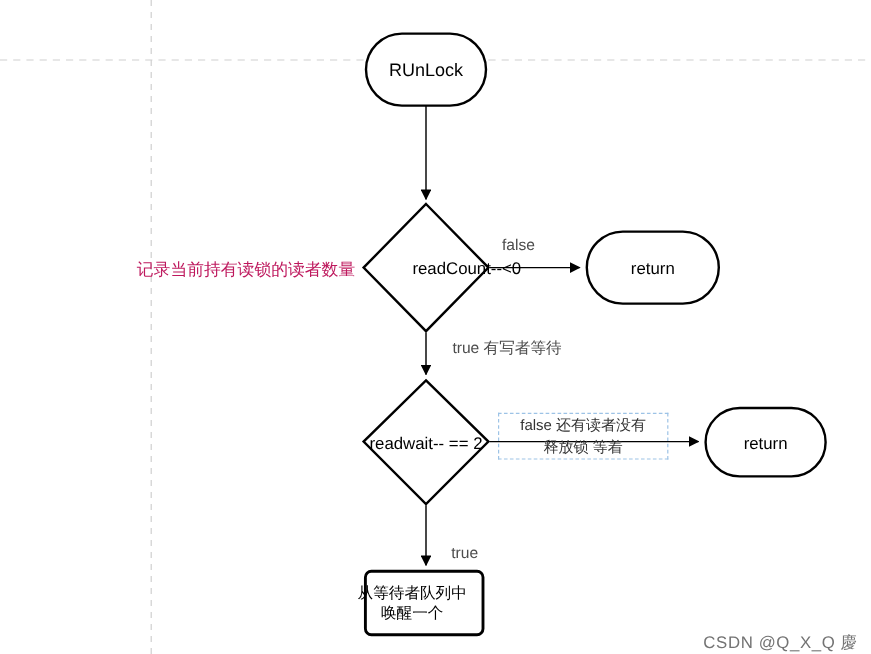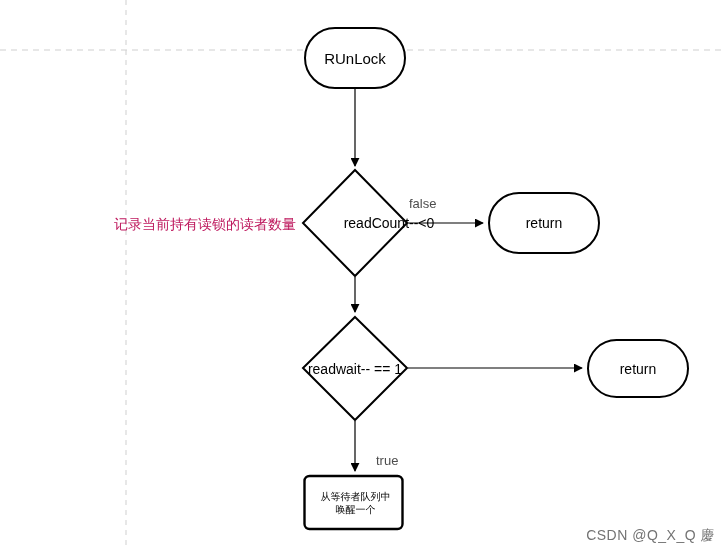--- a/index.html
+++ b/index.html
@@ -94,32 +94,37 @@
     <rect x="588" y="340" width="100" height="57" rx="28.5" ry="28.5" fill="#ffffff" stroke="#000000" stroke-width="2"></rect>
     <rect x="304.5" y="476" width="98" height="53" rx="5" ry="5" fill="#ffffff" stroke="#000000" stroke-width="2.4"></rect>
   </svg>
 
   <div class="node-label" style="left:305px; top:28px; width:100px; height:60px; font-size:15px;">RUnLock</div>
 
   <div class="node-label" style="left:303px; top:170px; width:104px; height:106px;margin-left:34px;">readCount--&lt;0</div>
 
   <div class="node-label" style="left:489px; top:193px; width:110px; height:60px;">return</div>
 
-  <div class="node-label" style="left:303px; top:317px; width:104px; height:103px;">readwait-- == 1</div>
+  <div class="node-label" style="left:303px; top:317px; width:104px; height:103px;">readwait-- == 2</div>
 
   <div class="node-label" style="left:588px; top:340px; width:100px; height:57px;">return</div>
 
-  <div class="node-label col" style="left:304px; top:476px; width:103px; height:53px; font-size:10px;">
+  <div class="node-label col" style="left:292px; top:476px; width:103px; height:53px; font-size:13px;">
     <div>从等待者队列中</div>
     <div>唤醒一个</div>
   </div>
 
-  <div class="edge-label" style="left:409px; top:196px; width:46px; text-align:left;">false</div>
+  <div class="edge-label" style="left:409px; top:196px; width:46px; text-align:center;">false</div>
 
+  <div class="edge-label" style="left:377px; top:281px;">true 有写者等待</div>
 
+  <div class="note-box">
+    <div>false 还有读者没有</div>
+    <div>释放锁 等着</div>
+  </div>
 
   <div class="edge-label" style="left:376px; top:453px;">true</div>
 
   <div class="annotation">记录当前持有读锁的读者数量</div>
 
   <div class="watermark">CSDN @Q_X_Q  慶</div>
 
 </div>
 
 </body></html>

